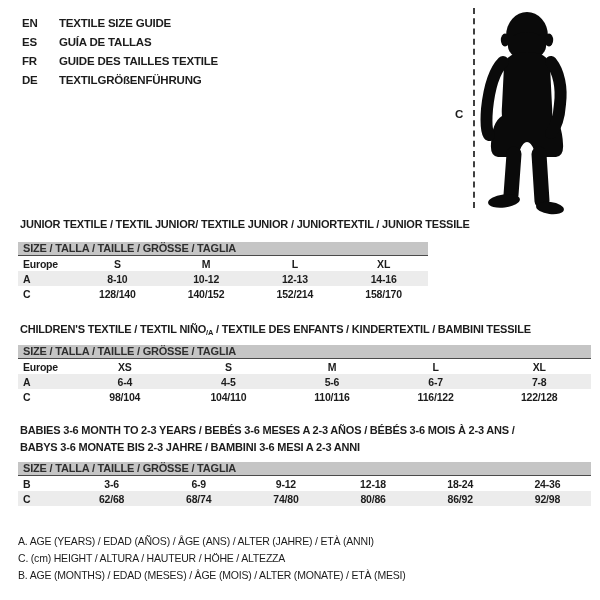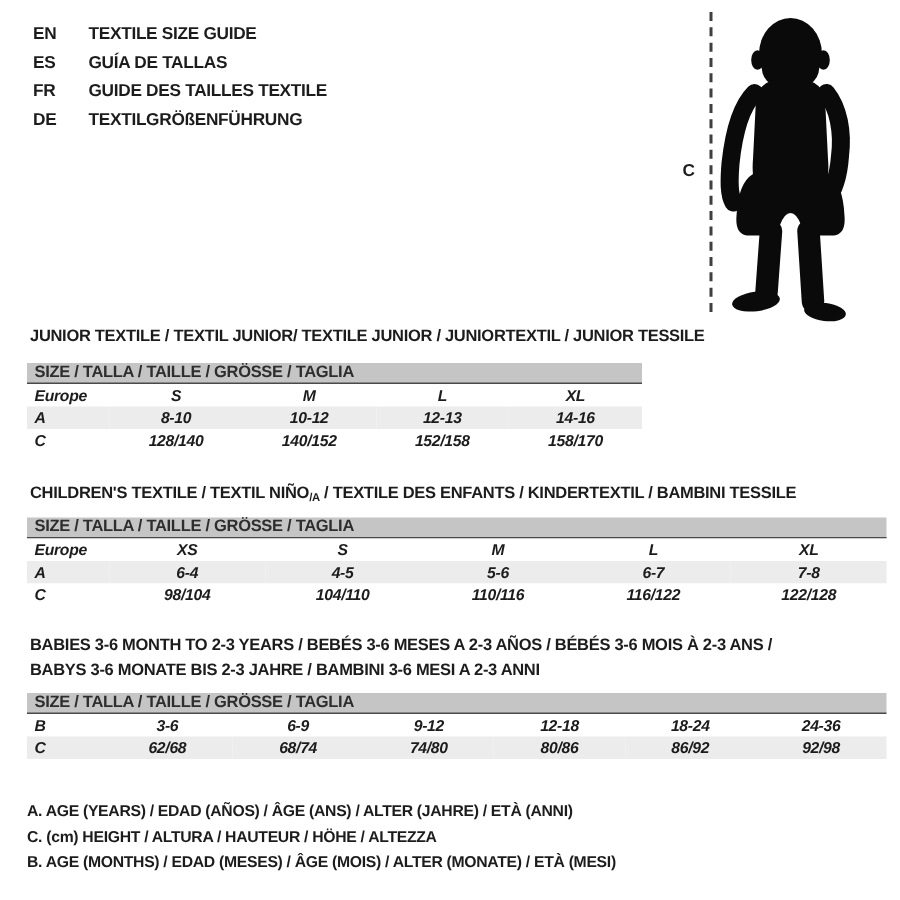--- a/index.html
+++ b/index.html
@@ -17,30 +17,30 @@
   .baby-svg{position:absolute;left:476px;top:4px;}
 
   
   .sec-title{position:absolute;font-size:11px;font-weight:700;letter-spacing:-0.2px;white-space:nowrap;line-height:17px;}
   .sub{font-size:7.5px;position:relative;top:2px;}
 
   
   .tblwrap{position:absolute;}
   .size-bar{background:#c5c5c5;height:13px;line-height:13px;font-size:11px;font-weight:700;
             color:#2e2e2e;padding-left:5px;border-bottom:1px solid #4a4a4a;letter-spacing:-0.2px;}
-  table.sz{border-collapse:collapse;table-layout:fixed;width:100%;font-style:italic;}
+  table.sz{border-collapse:collapse;table-layout:fixed;width:100%;}
   table.sz td{height:15px;padding:0;font-size:10.5px;font-weight:700;letter-spacing:-0.2px;
               text-align:center;vertical-align:middle;color:#1c1c1c;}
   table.sz td.lbl{text-align:left;padding-left:5px;}
   tr.gray td{background:#ececec;}
   tr.white td{background:#ffffff;}
 
   
   .legend{position:absolute;top:533px;left:18px;}
-  .legend-line{font-size:10.5px;font-weight:700;letter-spacing:-0.2px;line-height:17px;white-space:nowrap;}
+  .legend-line{font-size:10.5px;font-weight:400;letter-spacing:-0.2px;line-height:17px;white-space:nowrap;}
 </style>
 </head>
 <body>
 
 <div id="canvas">
 
   <div class="lang-list">
     <div class="lang-row">
       <span class="lang-code">EN</span><span>TEXTILE SIZE GUIDE</span>
     </div>
@@ -104,21 +104,21 @@
         <td class="lbl">A</td>
         <td>8-10</td>
         <td>10-12</td>
         <td>12-13</td>
         <td>14-16</td>
       </tr>
       <tr class="white">
         <td class="lbl">C</td>
         <td>128/140</td>
         <td>140/152</td>
-        <td>152/158</td>
+        <td>152/214</td>
         <td>158/170</td>
       </tr>
     </tbody>
       </table>
   </div>
 
   <div class="sec-title" style="top:321px;left:20px;">
     <span>CHILDREN'S TEXTILE / TEXTIL NIÑO</span><span class="sub">/A</span><span> / TEXTILE DES ENFANTS / KINDERTEXTIL / BAMBINI TESSILE</span>
   </div>
   <div class="tblwrap" style="top:345px;left:18px;width:573px;">

